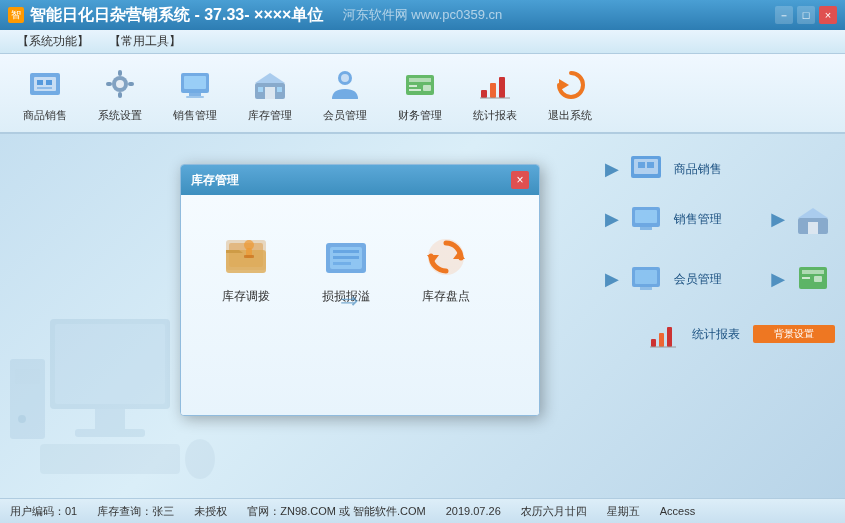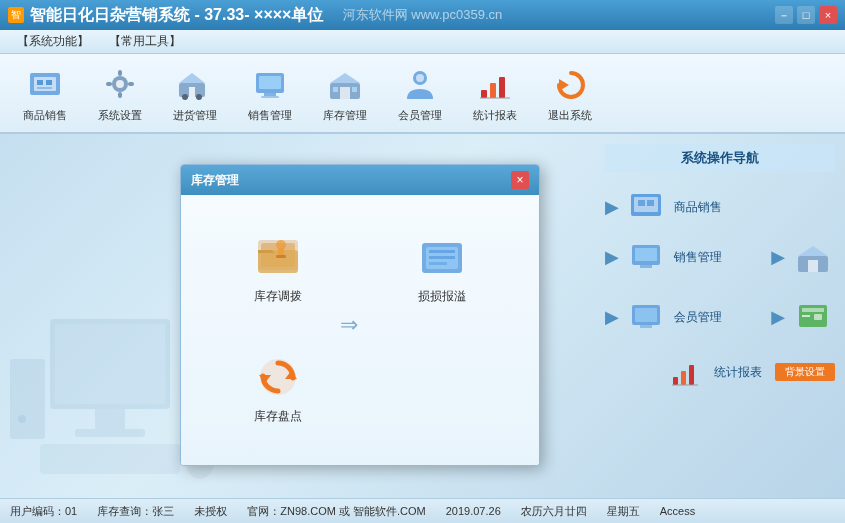--- a/index.html
+++ b/index.html
@@ -174,21 +174,21 @@
       justify-content: center;
     }
     .modal-body {
       padding: 20px;
       background: linear-gradient(to bottom, #f5fbff, #e8f4fc);
       min-height: 220px;
       border-radius: 0 0 3px 3px;
     }
     .modal-grid {
       display: grid;
-      grid-template-columns: 1fr 1fr;
+      grid-template-columns: 1fr 1fr 1fr 1fr;
       gap: 30px;
       padding: 10px;
     }
     .modal-nav-item {
       display: flex;
       flex-direction: column;
       align-items: center;
       gap: 8px;
       cursor: pointer;
       padding: 10px;
@@ -325,32 +325,20 @@
         <circle cx="19" cy="19" r="4" fill="white" opacity="0.8"></circle>
         <rect x="17" y="5" width="4" height="6" rx="2" fill="#7799bb"></rect>
         <rect x="17" y="27" width="4" height="6" rx="2" fill="#7799bb"></rect>
         <rect x="5" y="17" width="6" height="4" rx="2" fill="#7799bb"></rect>
         <rect x="27" y="17" width="6" height="4" rx="2" fill="#7799bb"></rect>
       </svg>
     </div>
     <span class="tool-label">系统设置</span>
   </div>
 
-  <div class="tool-item">
-    <div class="tool-icon">
-      <svg width="38" height="38" viewBox="0 0 38 38">
-        <rect x="3" y="18" width="26" height="14" rx="2" fill="#88aacc"></rect>
-        <polygon points="3,18 16,8 29,18" fill="#aaccee"></polygon>
-        <rect x="13" y="22" width="6" height="10" fill="white" opacity="0.8"></rect>
-        <circle cx="9" cy="32" r="3" fill="#556677"></circle>
-        <circle cx="23" cy="32" r="3" fill="#556677"></circle>
-      </svg>
-    </div>
-    <span class="tool-label">进货管理</span>
-  </div>
 
   <div class="tool-item">
     <div class="tool-icon">
       <svg width="38" height="38" viewBox="0 0 38 38">
         <rect x="5" y="8" width="28" height="20" rx="2" fill="#5599dd" opacity="0.8"></rect>
         <rect x="8" y="11" width="22" height="13" rx="1" fill="#aaddff" opacity="0.7"></rect>
         <rect x="13" y="28" width="12" height="3" fill="#5599dd" opacity="0.7"></rect>
         <rect x="10" y="31" width="18" height="2" rx="1" fill="#5599dd" opacity="0.5"></rect>
       </svg>
     </div>
@@ -374,20 +362,32 @@
     <div class="tool-icon">
       <svg width="38" height="38" viewBox="0 0 38 38">
         <circle cx="19" cy="13" r="7" fill="#5599dd" opacity="0.8"></circle>
         <path d="M6 34 Q6 24 19 24 Q32 24 32 34" fill="#5599dd" opacity="0.8"></path>
         <circle cx="19" cy="13" r="4" fill="white" opacity="0.6"></circle>
       </svg>
     </div>
     <span class="tool-label">会员管理</span>
   </div>
 
+  <div class="tool-item">
+    <div class="tool-icon">
+      <svg width="38" height="38" viewBox="0 0 38 38">
+        <rect x="5" y="10" width="28" height="20" rx="2" fill="#44aa44" opacity="0.8"></rect>
+        <rect x="8" y="13" width="22" height="4" fill="white" opacity="0.5"></rect>
+        <rect x="8" y="20" width="8" height="2" fill="white" opacity="0.7"></rect>
+        <rect x="8" y="24" width="12" height="2" fill="white" opacity="0.7"></rect>
+        <rect x="22" y="20" width="8" height="6" rx="1" fill="white" opacity="0.6"></rect>
+      </svg>
+    </div>
+    <span class="tool-label">财务管理</span>
+  </div>
 
   <div class="tool-item">
     <div class="tool-icon">
       <svg width="38" height="38" viewBox="0 0 38 38">
         <rect x="5" y="25" width="6" height="8" rx="1" fill="#cc3333"></rect>
         <rect x="14" y="18" width="6" height="15" rx="1" fill="#ee6633"></rect>
         <rect x="23" y="12" width="6" height="21" rx="1" fill="#cc3333"></rect>
         <line x1="4" y1="33" x2="34" y2="33" stroke="#999" stroke-width="1"></line>
       </svg>
     </div>
@@ -417,21 +417,20 @@
     <rect x="40" y="145" width="140" height="30" rx="4" fill="#9ab8cc" opacity="0.4"></rect>
 
     <ellipse cx="200" cy="160" rx="15" ry="20" fill="#9ab8cc" opacity="0.4"></ellipse>
 
     <rect x="10" y="60" width="35" height="80" rx="3" fill="#8ab0cc" opacity="0.5"></rect>
     <rect x="15" y="70" width="25" height="15" rx="2" fill="#aaccdd" opacity="0.4"></rect>
     <circle cx="22" cy="120" r="4" fill="#6699bb" opacity="0.5"></circle>
   </svg>
 
   <div class="right-nav-container">
-    <div class="right-nav-header">系统操作导航</div>
 
     <div class="right-nav-row">
       <span class="right-nav-arrow">▶</span>
       <div class="right-nav-icon">
         <svg width="38" height="35" viewBox="0 0 38 35">
           <rect x="4" y="4" width="30" height="22" rx="2" fill="#5599dd" opacity="0.9"></rect>
           <rect x="7" y="7" width="24" height="15" rx="1" fill="white" opacity="0.5"></rect>
           <rect x="11" y="10" width="7" height="6" fill="#5599dd" opacity="0.8"></rect>
           <rect x="20" y="10" width="7" height="6" fill="#5599dd" opacity="0.8"></rect>
         </svg>
@@ -484,21 +483,21 @@
     <div class="right-nav-row" style="justify-content:flex-end;margin-top:5px;">
       <div class="right-nav-icon">
         <svg width="38" height="35" viewBox="0 0 38 35">
           <rect x="5" y="22" width="5" height="8" rx="1" fill="#cc3333"></rect>
           <rect x="13" y="16" width="5" height="14" rx="1" fill="#ee6633"></rect>
           <rect x="21" y="10" width="5" height="20" rx="1" fill="#cc3333"></rect>
           <line x1="4" y1="30" x2="30" y2="30" stroke="#999" stroke-width="1"></line>
         </svg>
       </div>
       <span style="color:#1a5080;font-size:12px;">统计报表</span>
-      <div style="margin-left:8px;padding:2px 10px;background:#ee7722;color:white;font-size:10px;border-radius:2px;cursor:pointer;">背景设置</div>
+      <div style="margin-left:8px;padding:2px 21px;background:#ee7722;color:white;font-size:10px;border-radius:2px;cursor:pointer;">背景设置</div>
     </div>
   </div>
 
   <div class="modal">
     <div class="modal-header">
       <span class="modal-title">库存管理</span>
       <button class="modal-close">×</button>
     </div>
     <div class="modal-body" style="position:relative;">
       <div class="modal-grid">

